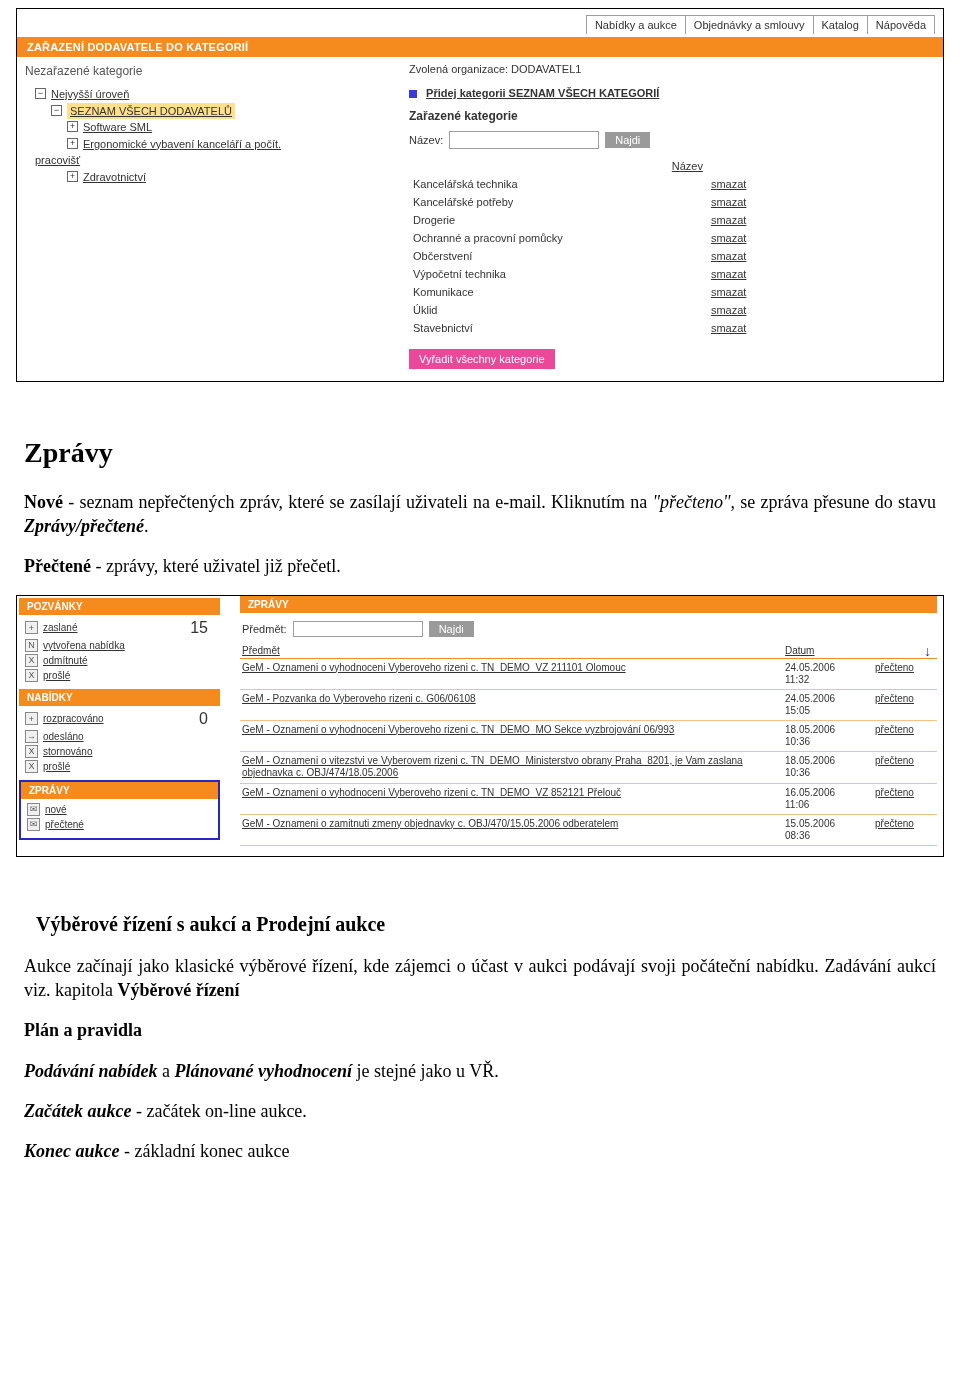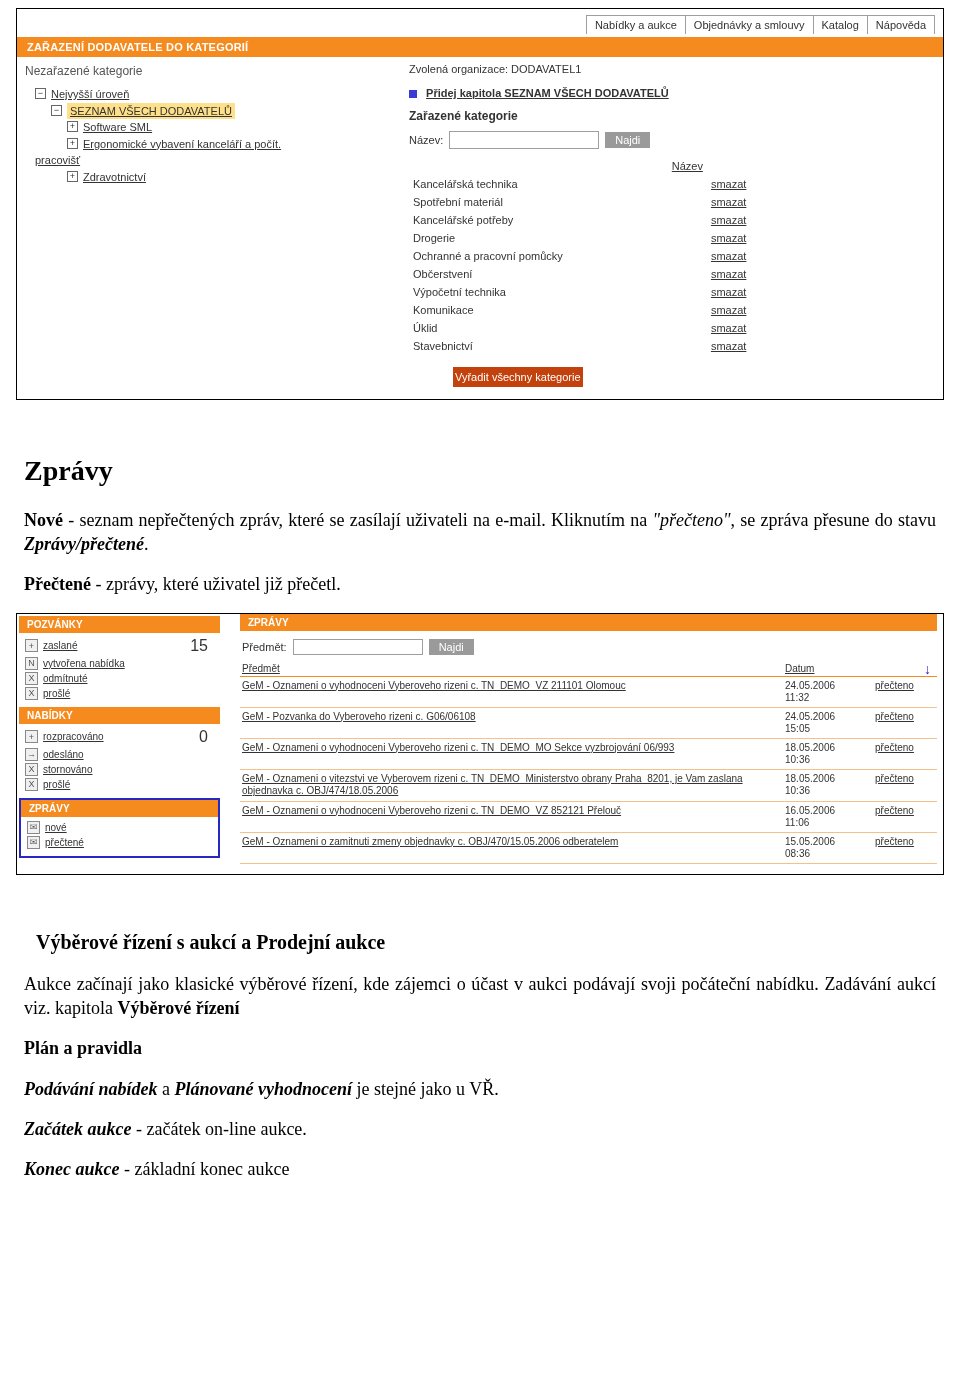--- a/index.html
+++ b/index.html
@@ -86,21 +86,21 @@
     border:1px solid #9e9e9e; height:18px; width:150px; font-size:11px; padding:0 3px;
   }
   .btn-gray {
     background:#9a9a9a; color:#fff; border:none; padding:2px 10px; font-size:11px; cursor:pointer;
   }
   .cat-table { width: 380px; border-collapse: collapse; margin-top:4px; }
   .cat-table th { text-align:right; font-weight:normal; text-decoration:underline; padding:3px 4px; font-size:11px; }
   .cat-table td { padding:3px 4px; font-size:11px; color:#333; white-space:nowrap; }
   .cat-table td.action { text-decoration:underline; }
   .btn-long {
-    background:#c2410c; color:#fff; border:none; padding:4px 2px; font-size:11px; margin-top:12px; cursor:pointer;margin-left:44px;
+    background:#ec4899; color:#fff; border:none; padding:4px 10px; font-size:11px; margin-top:12px; cursor:pointer;
   }
 
   
   .doc { padding: 20px 24px 0 24px; font-size: 18px; line-height: 1.35; }
   .doc h2 { font-size: 28px; font-weight: bold; margin: 22px 0 18px 0; }
   .doc h3 { font-size: 20px; font-weight: bold; margin: 24px 0 16px 12px; }
   .doc p { margin: 0 0 16px 0; text-align: justify; }
   .bi { font-weight: bold; font-style: italic; }
   .b { font-weight: bold; }
   .i { font-style: italic; }
@@ -192,42 +192,38 @@
             </div>
           </div>
         </div>
       </div>
     </div>
 
     <div class="sc1-right">
       <div class="right-line">Zvolená organizace: DODAVATEL1</div>
       <div class="right-line" style="padding-top:10px;">
         <span class="sqbullet"></span>
-        <span class="link-udl">Přidej kapitola SEZNAM VŠECH DODAVATELŮ</span>
+        <span class="link-udl">Přidej kategorii SEZNAM VŠECH KATEGORIÍ</span>
       </div>
       <div class="strong12">Zařazené kategorie</div>
       <div class="search-row">
         <label>Název:</label>
         <input class="search-input" style="">
         <button class="btn-gray">Najdi</button>
       </div>
       <table class="cat-table">
         <thead>
             <tr>
           <th>Název</th>
           <th></th>
         </tr>
           </thead>
         <tbody id="cat-rows">
             <tr>
               <td>Kancelářská technika</td>
-              <td class="action">smazat</td>
-            </tr>
-            <tr>
-              <td>Spotřební materiál</td>
               <td class="action">smazat</td>
             </tr>
             <tr>
               <td>Kancelářské potřeby</td>
               <td class="action">smazat</td>
             </tr>
             <tr>
               <td>Drogerie</td>
               <td class="action">smazat</td>
             </tr>

